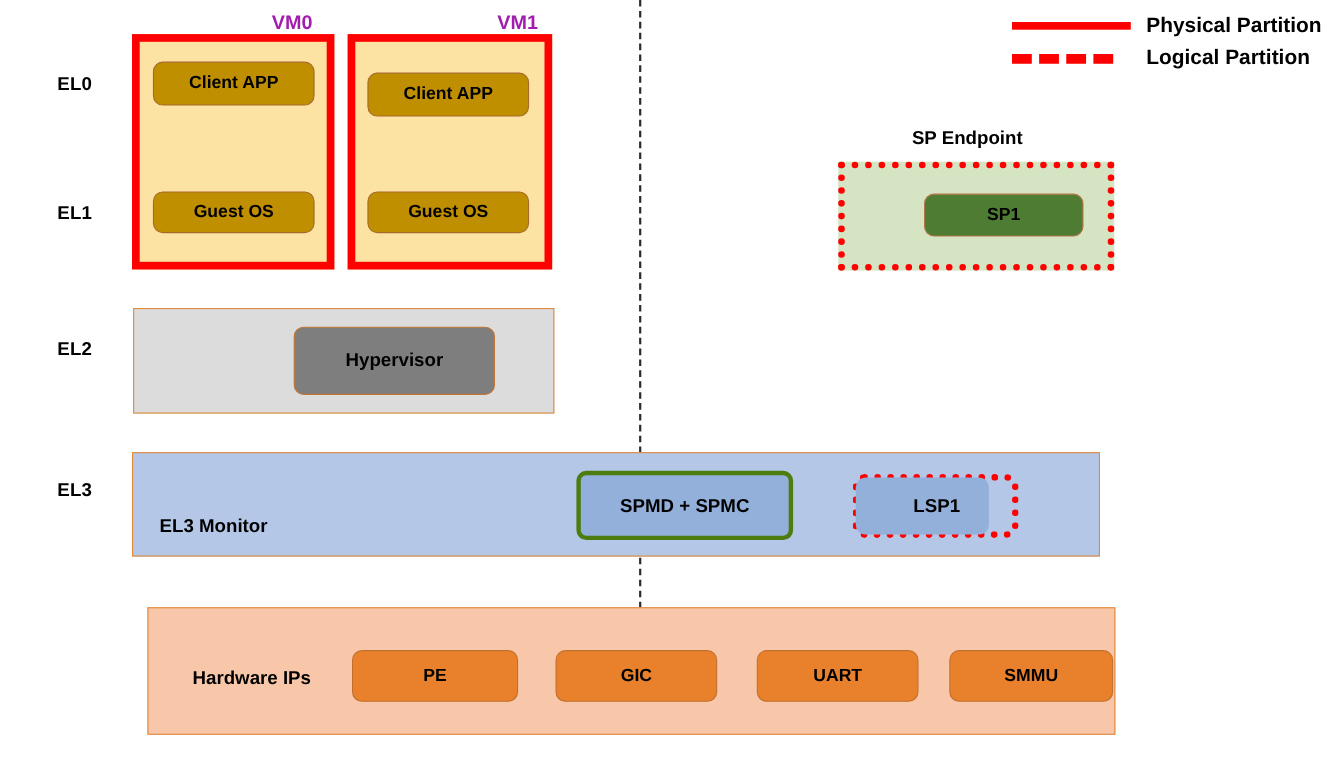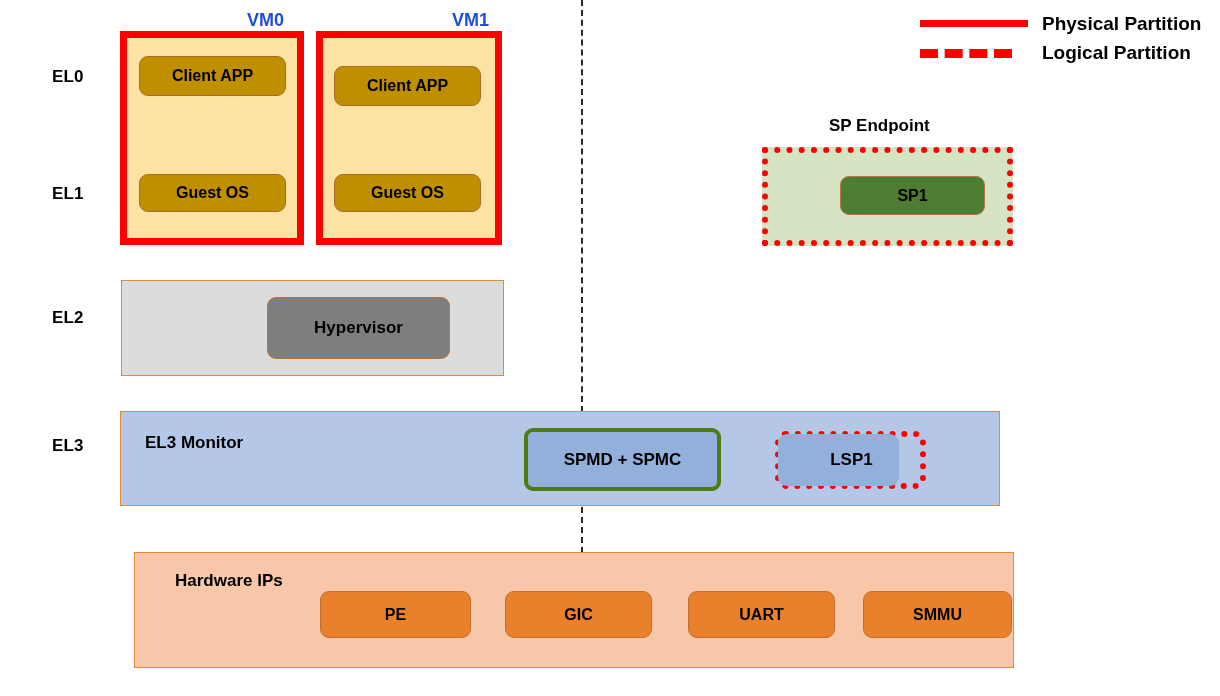--- a/index.html
+++ b/index.html
@@ -31,21 +31,21 @@
 
   
   .vm-box {
     background: #FCE3A4;
     border: 7px solid #FF0000;
     box-sizing: border-box;
   }
   .vm-title {
     font-size: 18px;
     font-weight: bold;
-    color: #1d4ed8;
+    color: #a21caf;
     white-space: nowrap;
   }
 
   
   .node {
     box-sizing: border-box;
     border-radius: 9px;
     display: flex;
     align-items: center;
     justify-content: center;
@@ -87,20 +87,21 @@
   }
   .band-grey { background: #DCDCDC; }
   .band-blue { background: #B4C7E7; }
   .band-peach { background: #F8C6A8; }
 
   .band-title {
     font-size: 17px;
     font-weight: bold;
     color: #000000;
     white-space: nowrap;
+    margin-top: 36px;
   }
 
   
   .sp-endpoint {
     box-sizing: border-box;
     background: #D5E4C3;
     border: 6px dotted #FF0000;
   }
   .sp-title {
     font-size: 17px;

